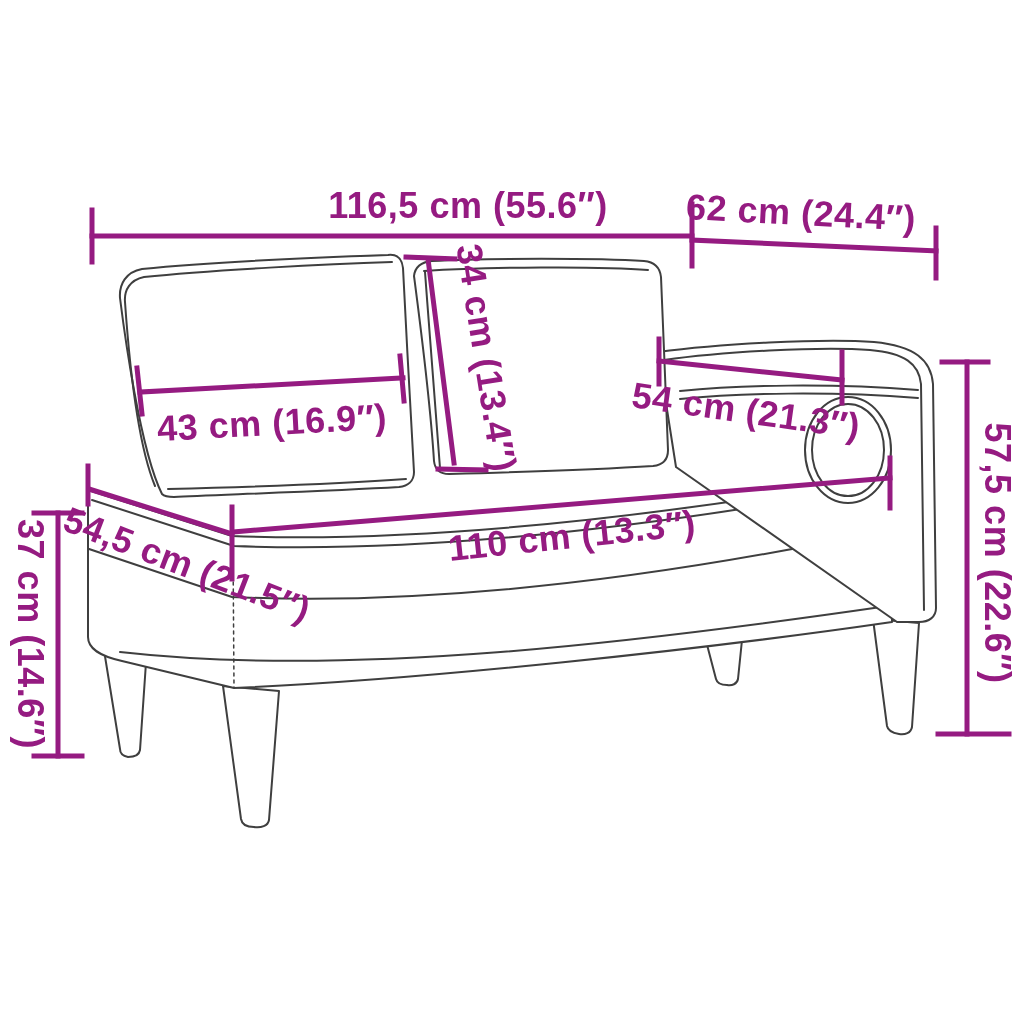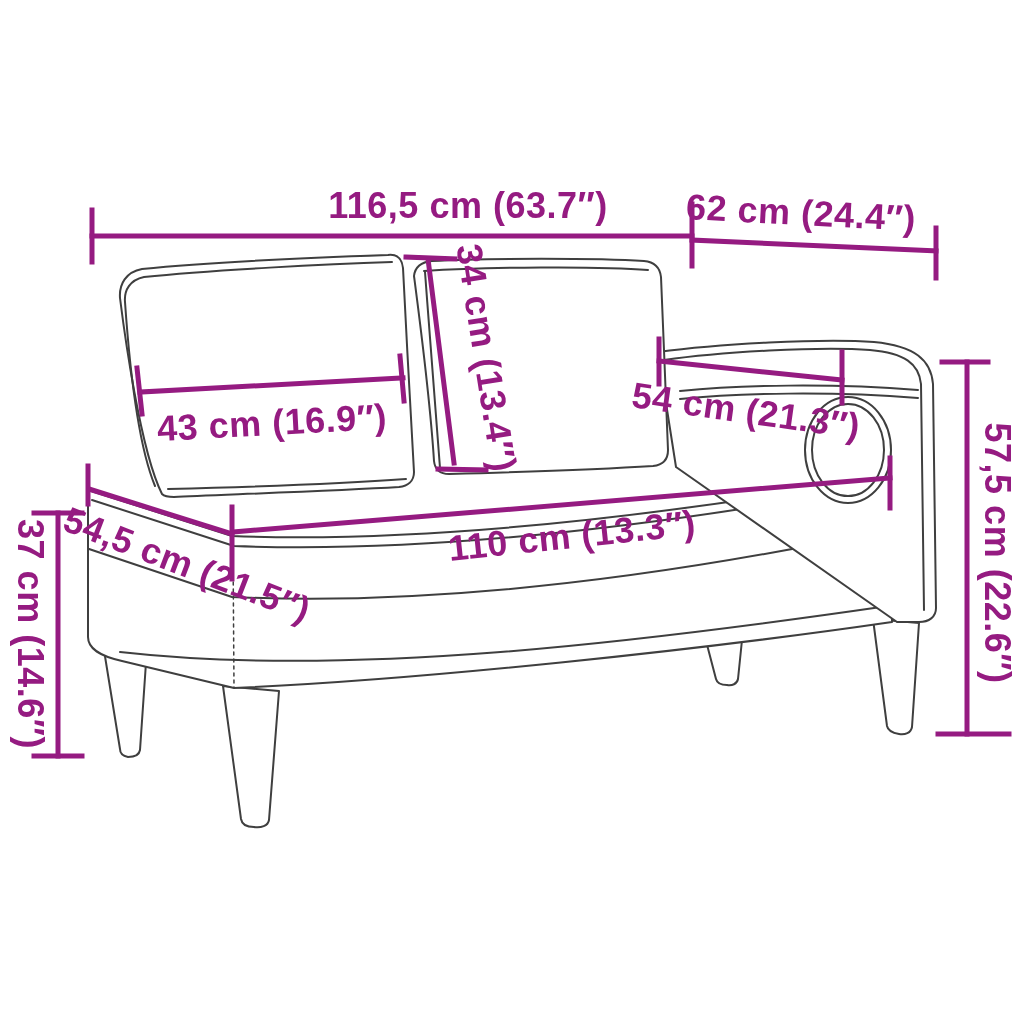--- a/index.html
+++ b/index.html
@@ -109,21 +109,21 @@
       </g>
 
       <g>
         <path d="M967,362 L967,734"></path>
         <path d="M942,362 L988,362"></path>
         <path d="M938,734 L1009,734"></path>
       </g>
     </g>
   </svg>
 
-  <div class="dim-label" style="left:468px;top:206px;transform:translate(-50%,-50%) rotate(0deg);">116,5 cm (63.7″)</div>
+  <div class="dim-label" style="left:468px;top:206px;transform:translate(-50%,-50%) rotate(0deg);">116,5 cm (55.6″)</div>
 
   <div class="dim-label" style="left:801px;top:213px;transform:translate(-50%,-50%) rotate(3deg);">62 cm (24.4″)</div>
 
   <div class="dim-label" style="left:486px;top:358px;transform:translate(-50%,-50%) rotate(81deg);">34 cm (13.4″)</div>
 
   <div class="dim-label" style="left:272px;top:423px;transform:translate(-50%,-50%) rotate(-3deg);">43 cm (16.9″)</div>
 
   <div class="dim-label" style="left:746px;top:411px;transform:translate(-50%,-50%) rotate(8deg);">54 cm (21.3″)</div>
 
   <div class="dim-label" style="left:572px;top:536px;transform:translate(-50%,-50%) rotate(-6deg);">110 cm (13.3″)</div>

